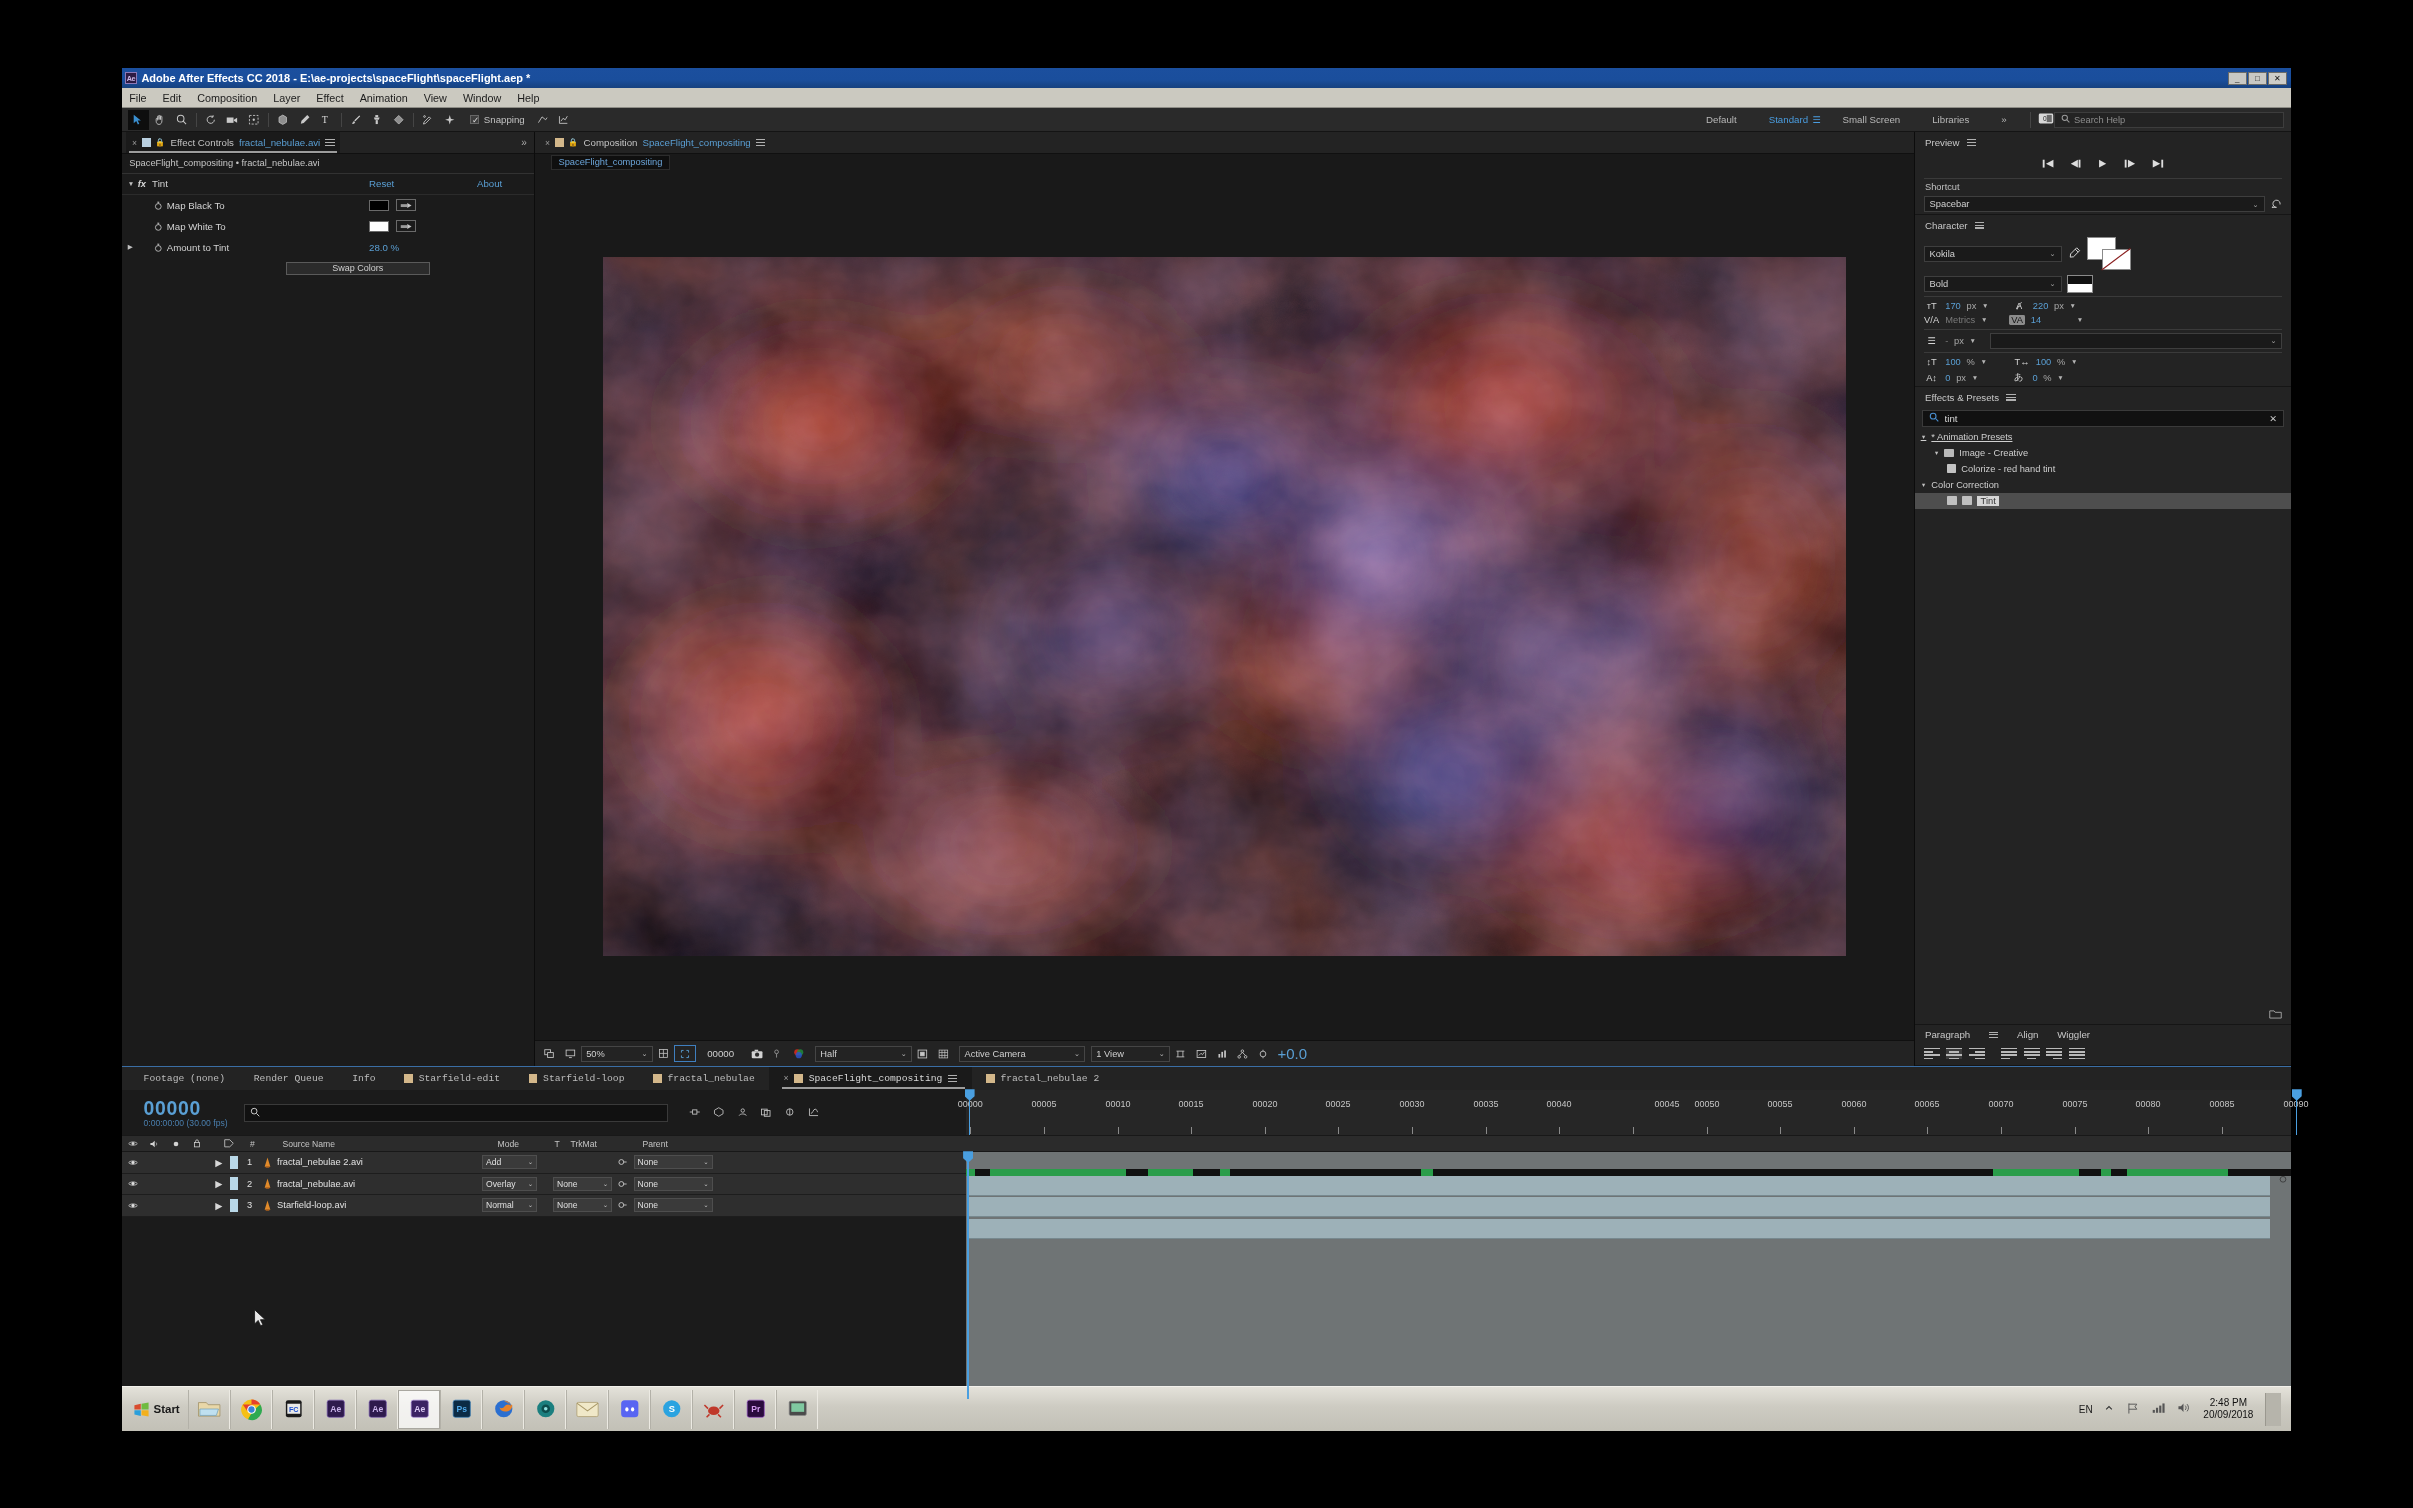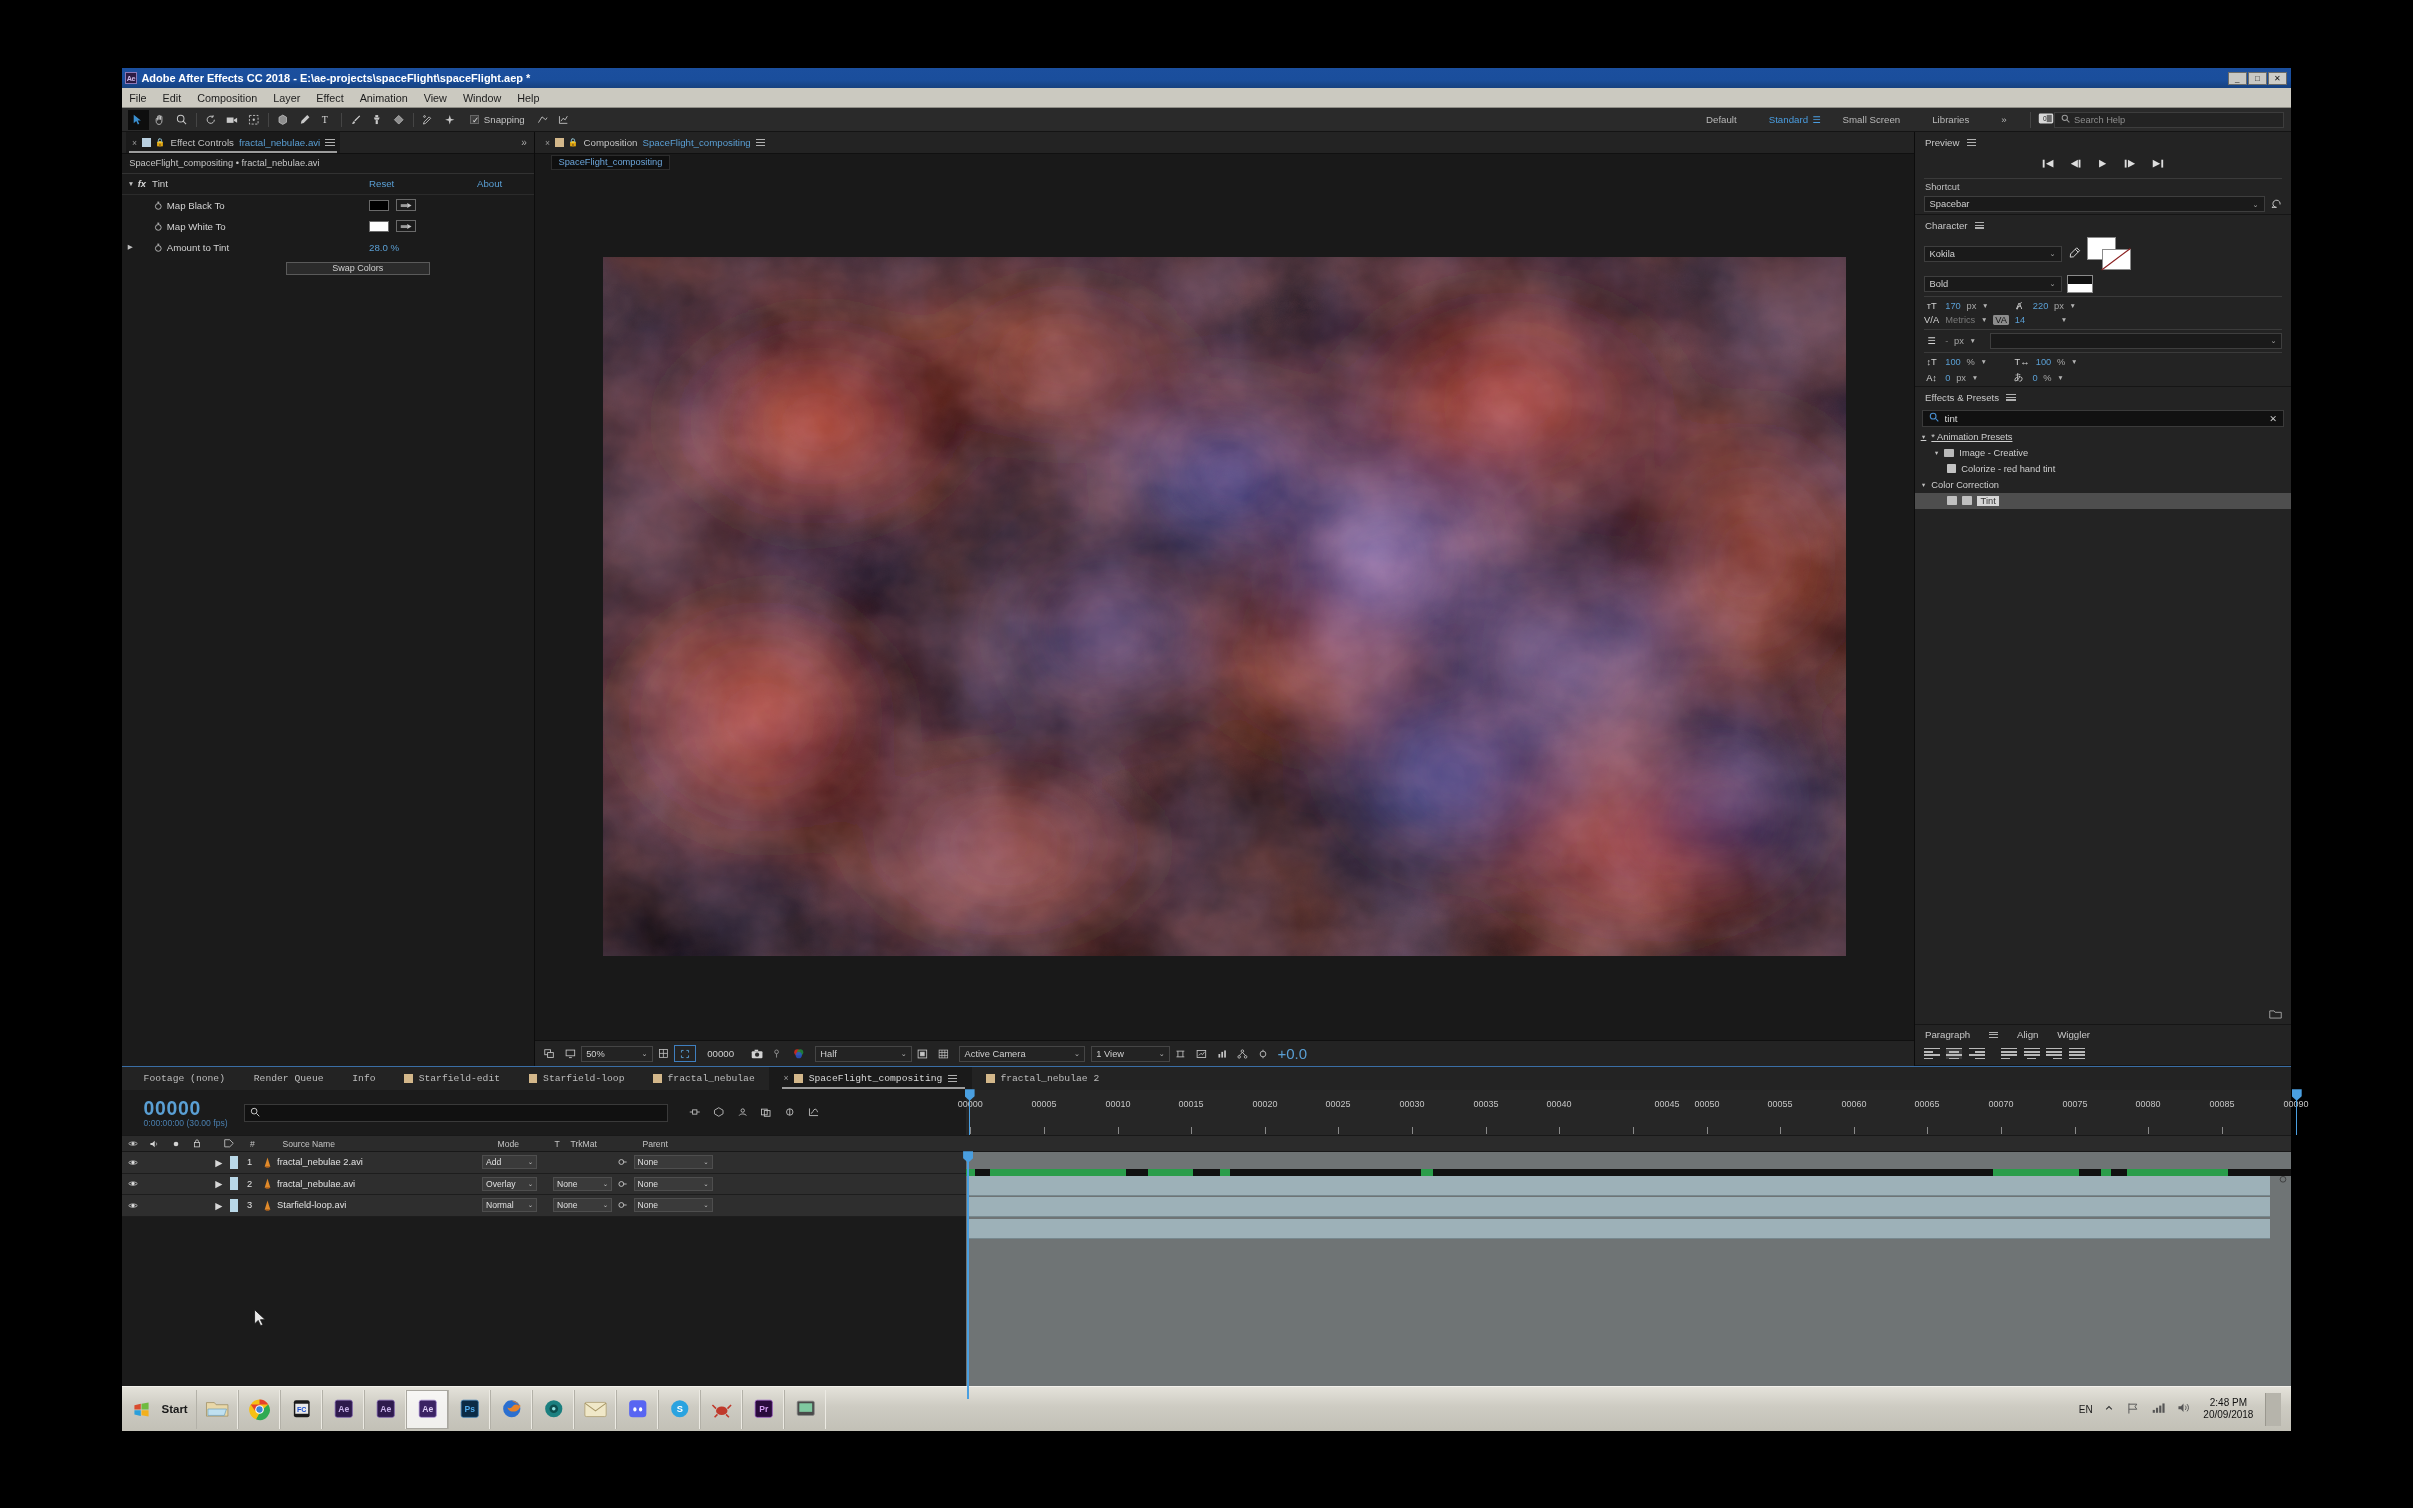--- a/index.html
+++ b/index.html
@@ -220,21 +220,21 @@
   .taskbar {
     position: absolute; left: 122px; top: 1386px; width: 2169px; height: 45px;
     background: linear-gradient(to bottom,#e4e2da,#cdcbc2 45%,#c2c0b6);
     border-top: 0.7px solid #f2f1ec; display: flex; align-items: center; padding: 0 2.9px;
   }
   .tbitem {
     height: 39px; width: 42px; display: flex; align-items: center; justify-content: center;
     border-left: 0.7px solid #b3b1a8; border-right: 0.7px solid #eceae3;
   }
   .tbitem.sel { background: rgba(255,255,255,0.75); border: 0.7px solid #a9a7a0; }
-  .start-btn { display: flex; align-items: center; gap: 11px; padding: 0 8.6px; height: 39px; }
+  .start-btn { display: flex; align-items: center; gap: 3px; padding: 0 8.6px; height: 39px; }
   .start-btn span { font-size: 11.5px; font-weight: bold; color: #1a1a1a; }
   .tray { margin-left: auto; display: flex; align-items: center; gap: 11.5px; padding-right: 7.2px; }
   .tray-txt { font-size: 10px; color: #1a1a1a; }
   .clock { text-align: center; line-height: 1.25; }
   .clock div { font-size: 10px; color: #111; }
   .showdesk { width: 16px; height: 33px; background: #b6b4ab; border-left: 0.7px solid #9a988f; }
 
   
   .cursor { position: absolute; left: 253px; top: 1309px; z-index: 50; }
 </style>
@@ -760,21 +760,21 @@
           <span class="caret">▼</span>
           <span class="ficon" style="margin-left:17px">Ⱥ</span>
           <span class="num">220</span>
           <span class="unit">px</span>
           <span class="caret">▼</span>
         </div>
         <div class="row">
           <span class="ficon">V/A</span>
           <span class="dis">Metrics</span>
           <span class="caret">▼</span>
-          <span class="ficon" style="background:#8c8c8c;color:#111;border-radius:1.4px">VA</span>
+          <span class="ficon" style="margin-left:16px;background:#8c8c8c;color:#111;border-radius:1.4px">VA</span>
           <span class="num">14</span>
           <span class="caret" style="margin-left:30px">▼</span>
         </div>
         <div class="hr"></div>
         <div class="row">
           <span class="ficon">☰</span>
           <span class="dis">-</span>
           <span class="unit">px</span>
           <span class="caret">▼</span>
           <div class="selbox" style="flex:1;margin-left:8.6px">

